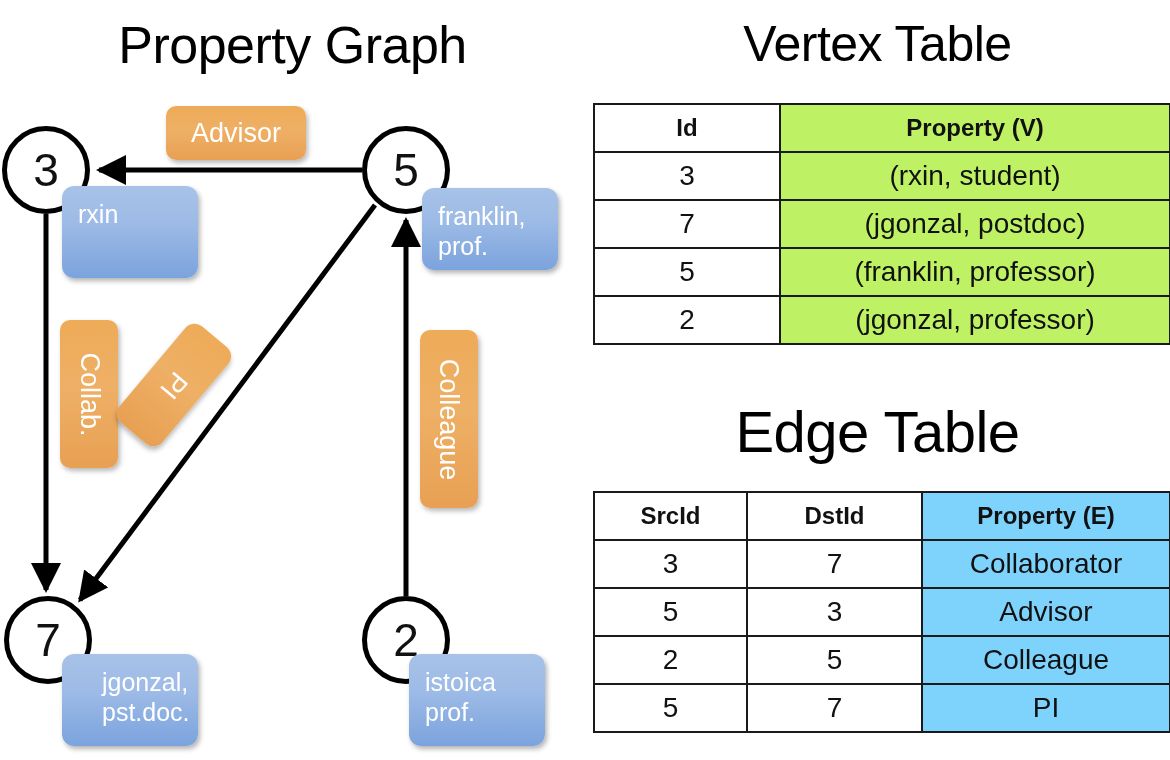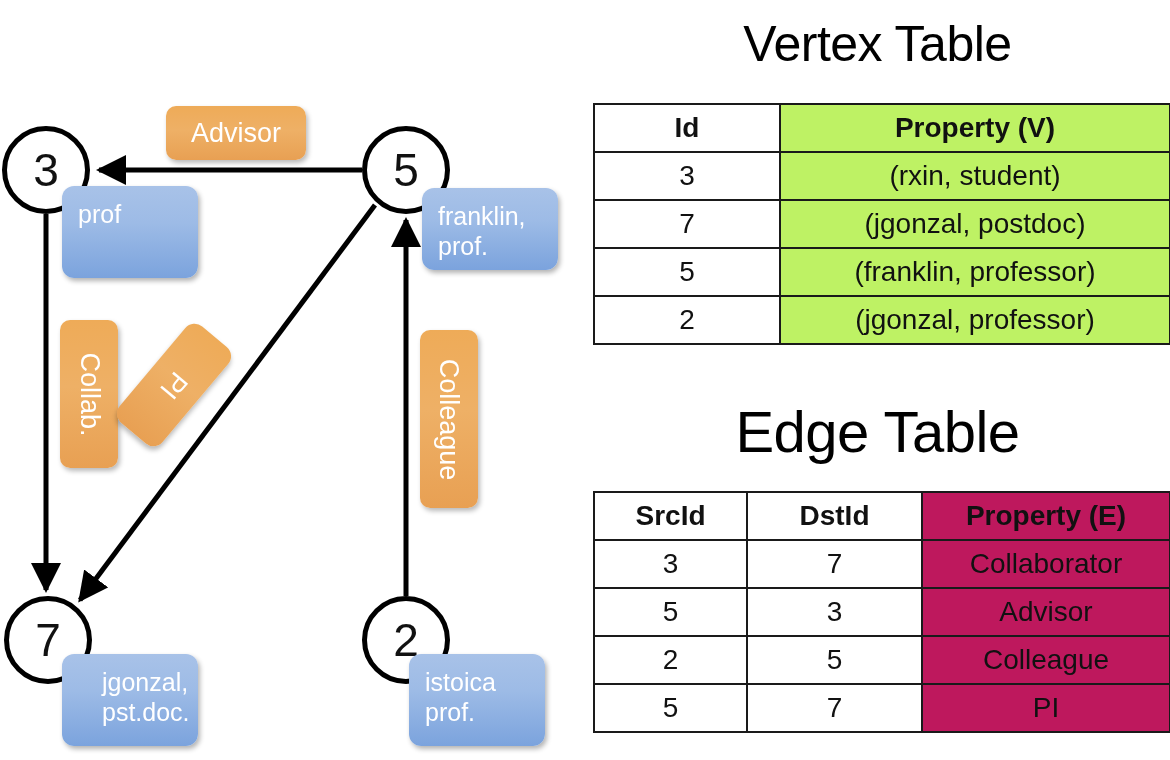--- a/index.html
+++ b/index.html
@@ -149,41 +149,42 @@
     text-align: center;
     font-weight: 300;
     font-size: 28px;
     color: #111111;
     padding: 0;
     height: 46px;
     vertical-align: middle;
   }
   table.data-table th {
     font-weight: bold;
-    font-size: 28px;
+    font-size: 24px;
     margin-top: 16px;
   }
   .cell-plain { background: #ffffff; }
   .cell-blue  { background: #bef264; }
-  .cell-peach { background: #be185d; }
+  .cell-peach { background: #7dd3fc; }
 
   #vertex-table {
     left: 593px; top: 103px; width: 576px;
   }
   #edge-table {
     left: 593px; top: 491px; width: 576px;
   }
 
   .sep-left { border-left-width: 4px; }
 </style>
 </head>
 <body>
 
 <div class="panel" id="graph-area">
 
+  <div class="page-title" id="title-property-graph">Property Graph</div>
 
   <svg id="graph-svg" viewBox="0 0 585 760">
     <defs>
       <marker id="arrowhead" markerWidth="7" markerHeight="7" refX="5.4" refY="3" orient="auto">
         <path d="M0,0 L6,3 L0,6 z" fill="#000000"></path>
       </marker>
     </defs>
 
     <line x1="362" y1="170" x2="99" y2="170" stroke="#000000" stroke-width="5" marker-end="url(#arrowhead)"></line>
 
@@ -201,21 +202,21 @@
     <span>5</span>
   </div>
   <div class="node-circle" id="node-7">
     <span>7</span>
   </div>
   <div class="node-circle" id="node-2">
     <span>2</span>
   </div>
 
   <div class="prop-box" id="prop-rxin">
-    <div>prof</div>
+    <div>rxin</div>
   </div>
   <div class="prop-box" id="prop-franklin">
     <div>franklin,</div>
     <div>prof.</div>
   </div>
   <div class="prop-box" id="prop-jgonzal">
     <div>jgonzal,</div>
     <div>pst.doc.</div>
   </div>
   <div class="prop-box" id="prop-istoica">

